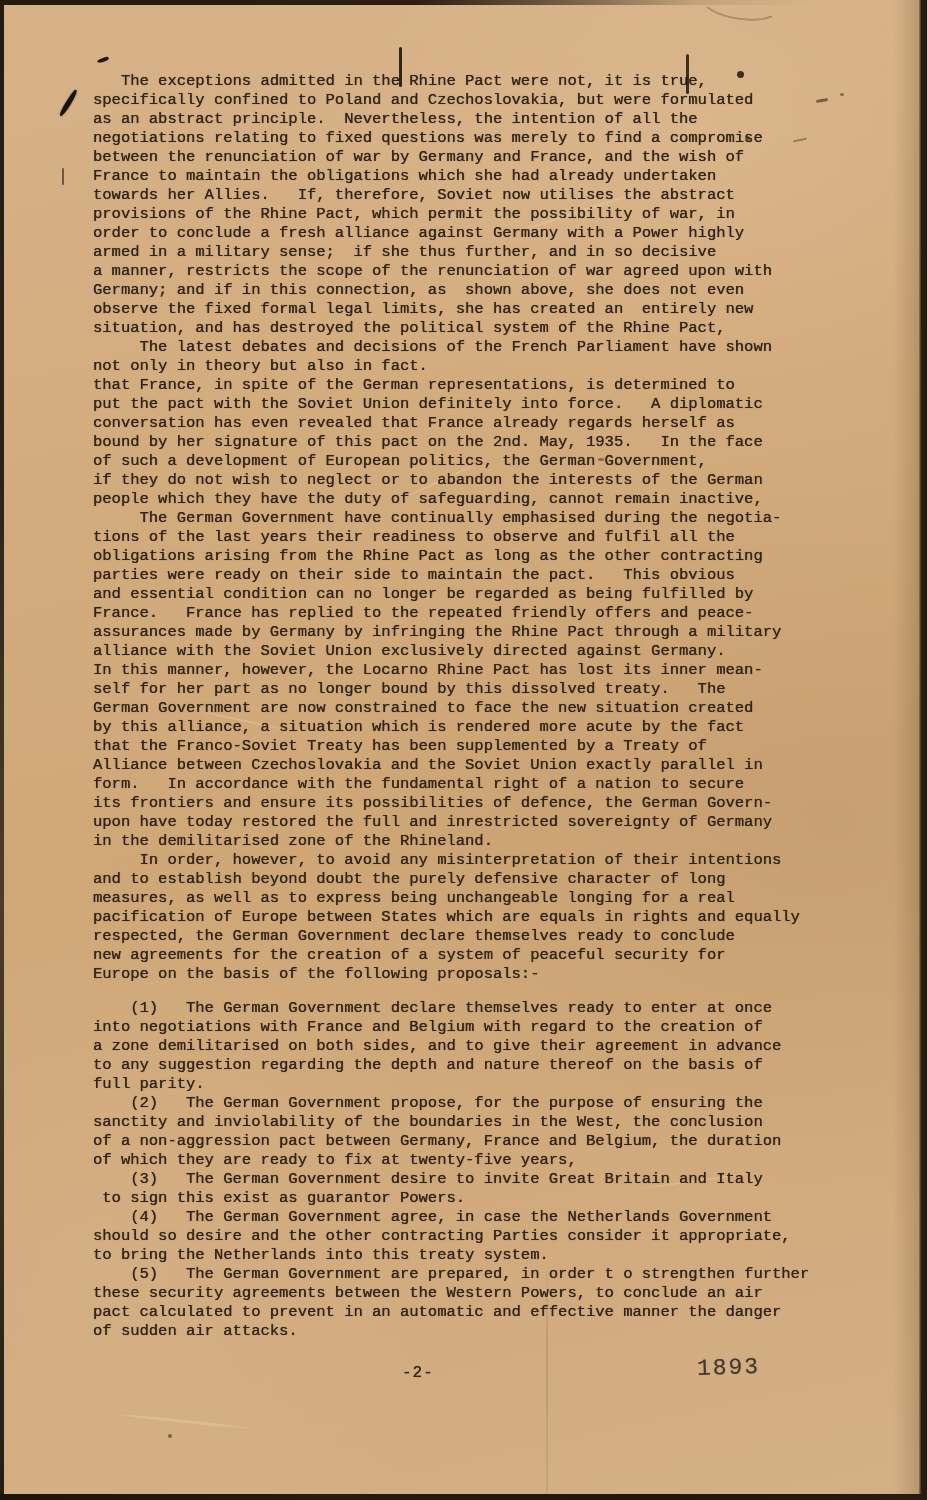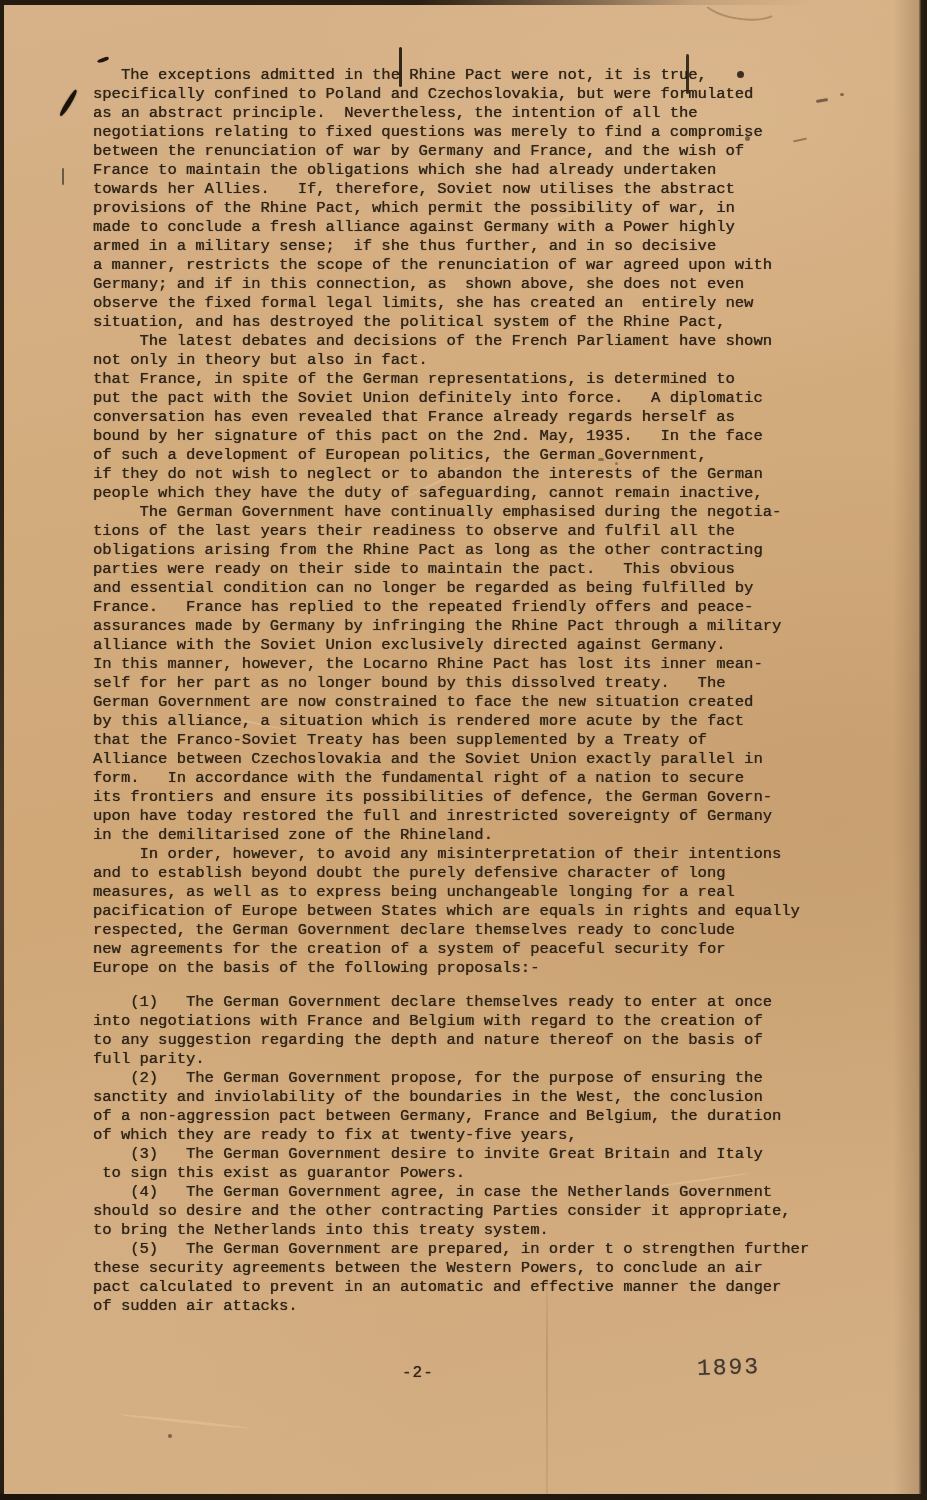--- a/index.html
+++ b/index.html
@@ -45,21 +45,21 @@
     background: linear-gradient(to right, #1d150c 0%, #251b10 35%, #1f160d 70%, #271d11 100%);
   }
   .edge-right-shade {
     right: 8px; top: 0; width: 26px; height: 100%;
     background: linear-gradient(to left, rgba(120,90,58,0.30), rgba(120,90,58,0));
   }
   
   .doc-text {
     position: absolute;
     left: 93px;
-    top: 66px;
+    top: 72px;
     width: 760px;
     color: #2e2418;
     font-size: 15.5px;
     line-height: 19px;
     text-shadow: 0 0 0.8px rgba(46,36,24,0.75), 0.4px 0.4px 0 rgba(46,36,24,0.28);
   }
   .doc-line {
     white-space: pre;
     height: 19px;
   }
@@ -181,21 +181,21 @@
 
   <div class="doc-text">
       <div class="doc-line">   The exceptions admitted in the Rhine Pact were not, it is true,</div>
       <div class="doc-line">specifically confined to Poland and Czechoslovakia, but were formulated</div>
       <div class="doc-line">as an abstract principle.  Nevertheless, the intention of all the</div>
       <div class="doc-line">negotiations relating to fixed questions was merely to find a compromise</div>
       <div class="doc-line">between the renunciation of war by Germany and France, and the wish of</div>
       <div class="doc-line">France to maintain the obligations which she had already undertaken</div>
       <div class="doc-line">towards her Allies.   If, therefore, Soviet now utilises the abstract</div>
       <div class="doc-line">provisions of the Rhine Pact, which permit the possibility of war, in</div>
-      <div class="doc-line">made to conclude a fresh alliance against Germany with a Power highly</div>
+      <div class="doc-line">order to conclude a fresh alliance against Germany with a Power highly</div>
       <div class="doc-line">armed in a military sense;  if she thus further, and in so decisive</div>
       <div class="doc-line">a manner, restricts the scope of the renunciation of war agreed upon with</div>
       <div class="doc-line">Germany; and if in this connection, as  shown above, she does not even</div>
       <div class="doc-line">observe the fixed formal legal limits, she has created an  entirely new</div>
       <div class="doc-line">situation, and has destroyed the political system of the Rhine Pact,</div>
       <div class="doc-line">     The latest debates and decisions of the French Parliament have shown</div>
       <div class="doc-line">not only in theory but also in fact.</div>
       <div class="doc-line">that France, in spite of the German representations, is determined to</div>
       <div class="doc-line">put the pact with the Soviet Union definitely into force.   A diplomatic</div>
       <div class="doc-line">conversation has even revealed that France already regards herself as</div>
@@ -224,20 +224,21 @@
       <div class="doc-line">     In order, however, to avoid any misinterpretation of their intentions</div>
       <div class="doc-line">and to establish beyond doubt the purely defensive character of long</div>
       <div class="doc-line">measures, as well as to express being unchangeable longing for a real</div>
       <div class="doc-line">pacification of Europe between States which are equals in rights and equally</div>
       <div class="doc-line">respected, the German Government declare themselves ready to conclude</div>
       <div class="doc-line">new agreements for the creation of a system of peaceful security for</div>
       <div class="doc-line">Europe on the basis of the following proposals:-</div>
       <div class="block-spacer"></div>
       <div class="doc-line">    (1)   The German Government declare themselves ready to enter at once</div>
       <div class="doc-line">into negotiations with France and Belgium with regard to the creation of</div>
+      <div class="doc-line">a zone demilitarised on both sides, and to give their agreement in advance</div>
       <div class="doc-line">to any suggestion regarding the depth and nature thereof on the basis of</div>
       <div class="doc-line">full parity.</div>
       <div class="doc-line">    (2)   The German Government propose, for the purpose of ensuring the</div>
       <div class="doc-line">sanctity and inviolability of the boundaries in the West, the conclusion</div>
       <div class="doc-line">of a non-aggression pact between Germany, France and Belgium, the duration</div>
       <div class="doc-line">of which they are ready to fix at twenty-five years,</div>
       <div class="doc-line">    (3)   The German Government desire to invite Great Britain and Italy</div>
       <div class="doc-line"> to sign this exist as guarantor Powers.</div>
       <div class="doc-line">    (4)   The German Government agree, in case the Netherlands Government</div>
       <div class="doc-line">should so desire and the other contracting Parties consider it appropriate,</div>

